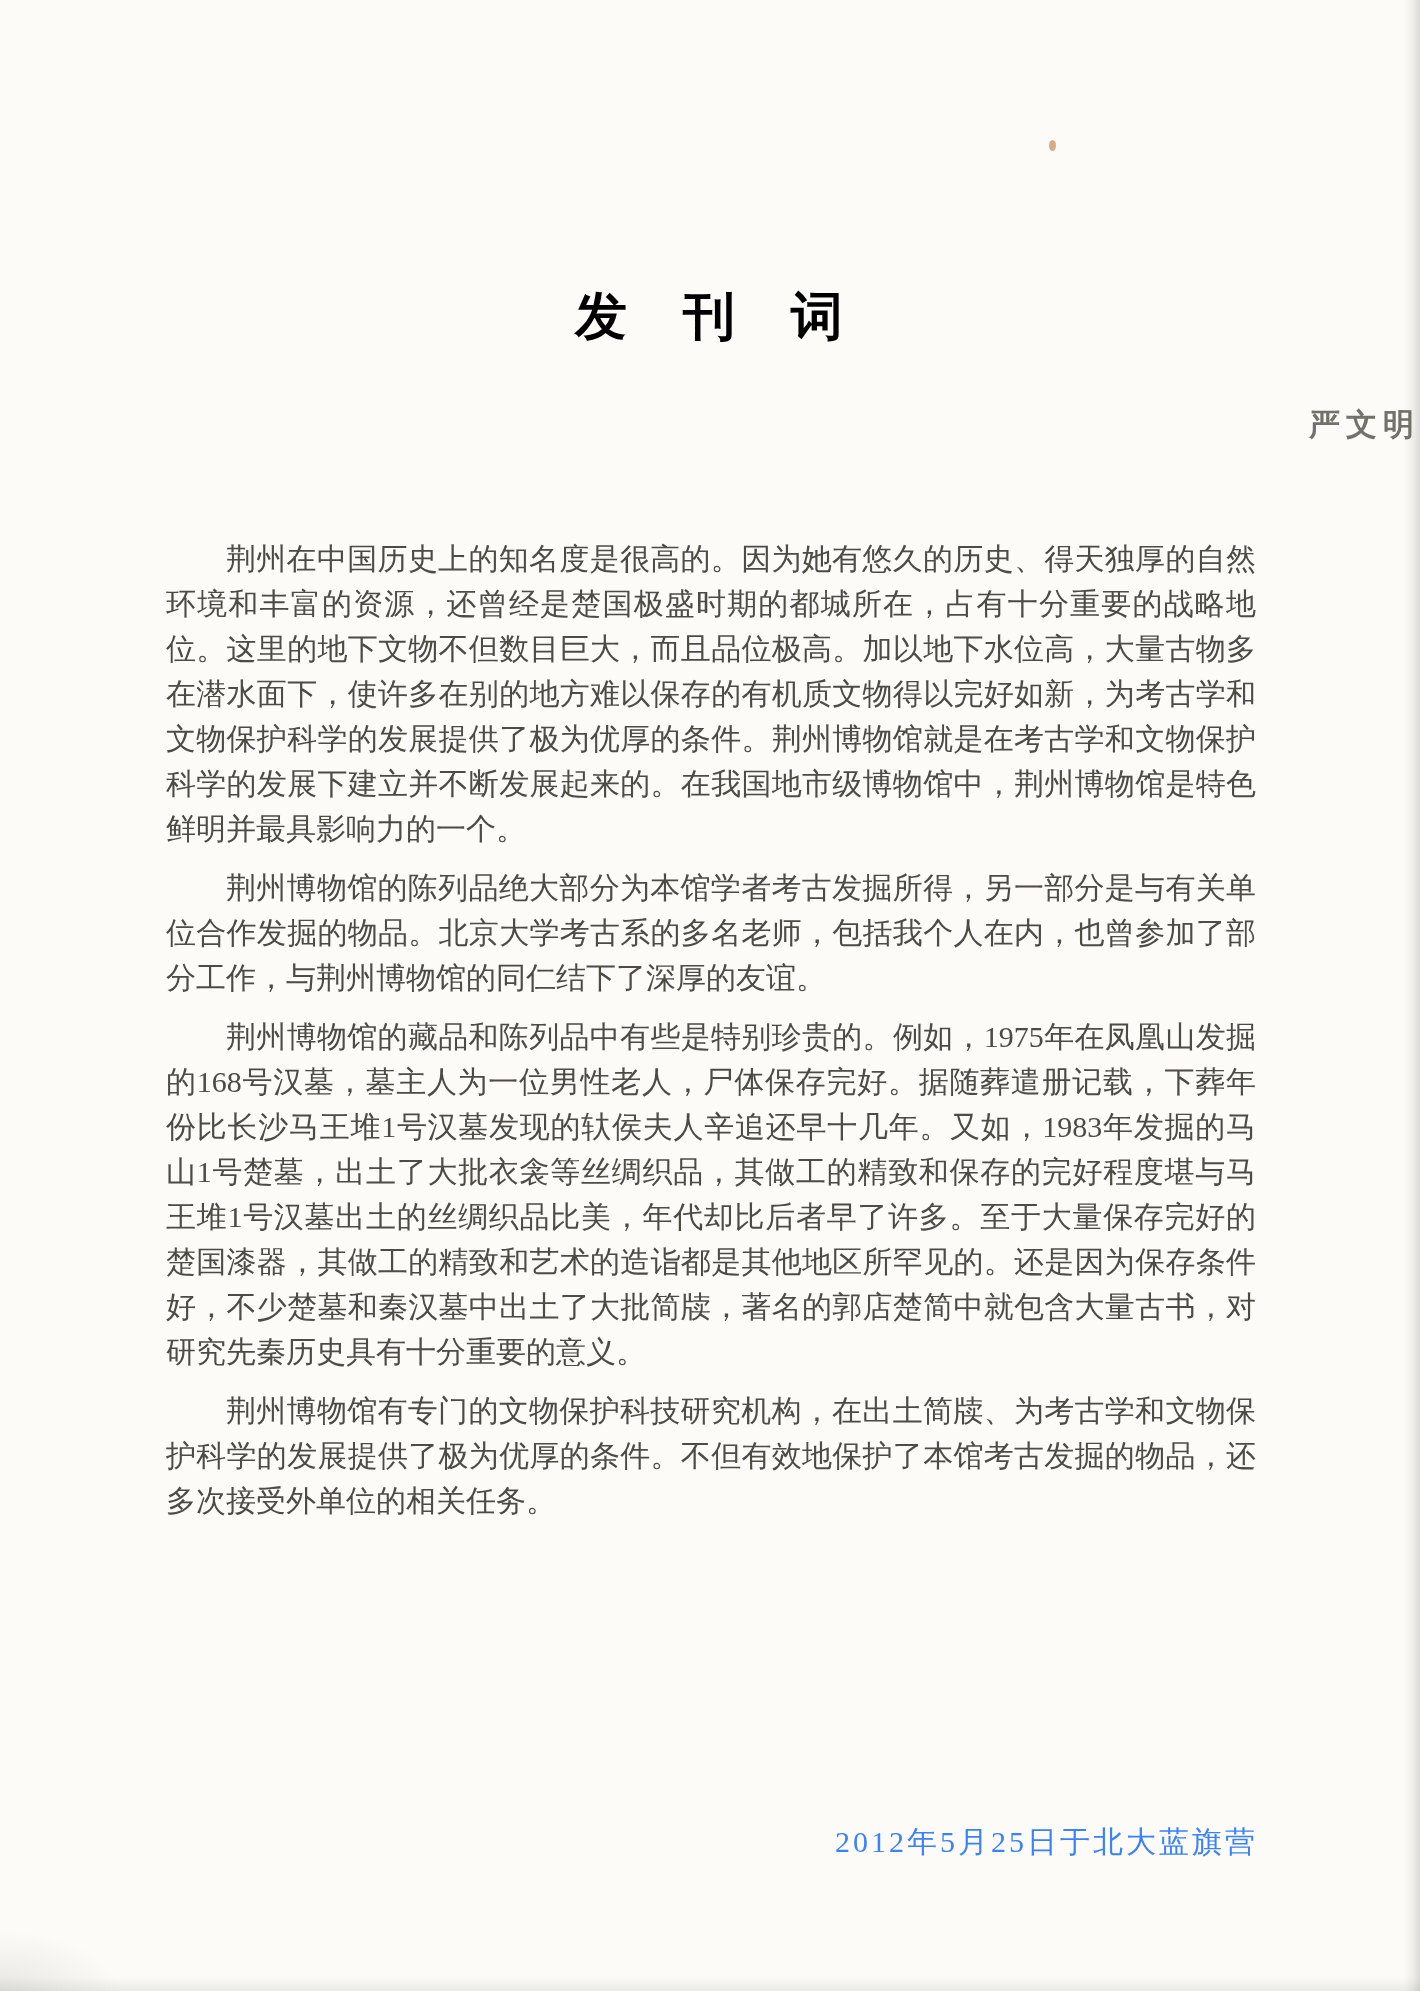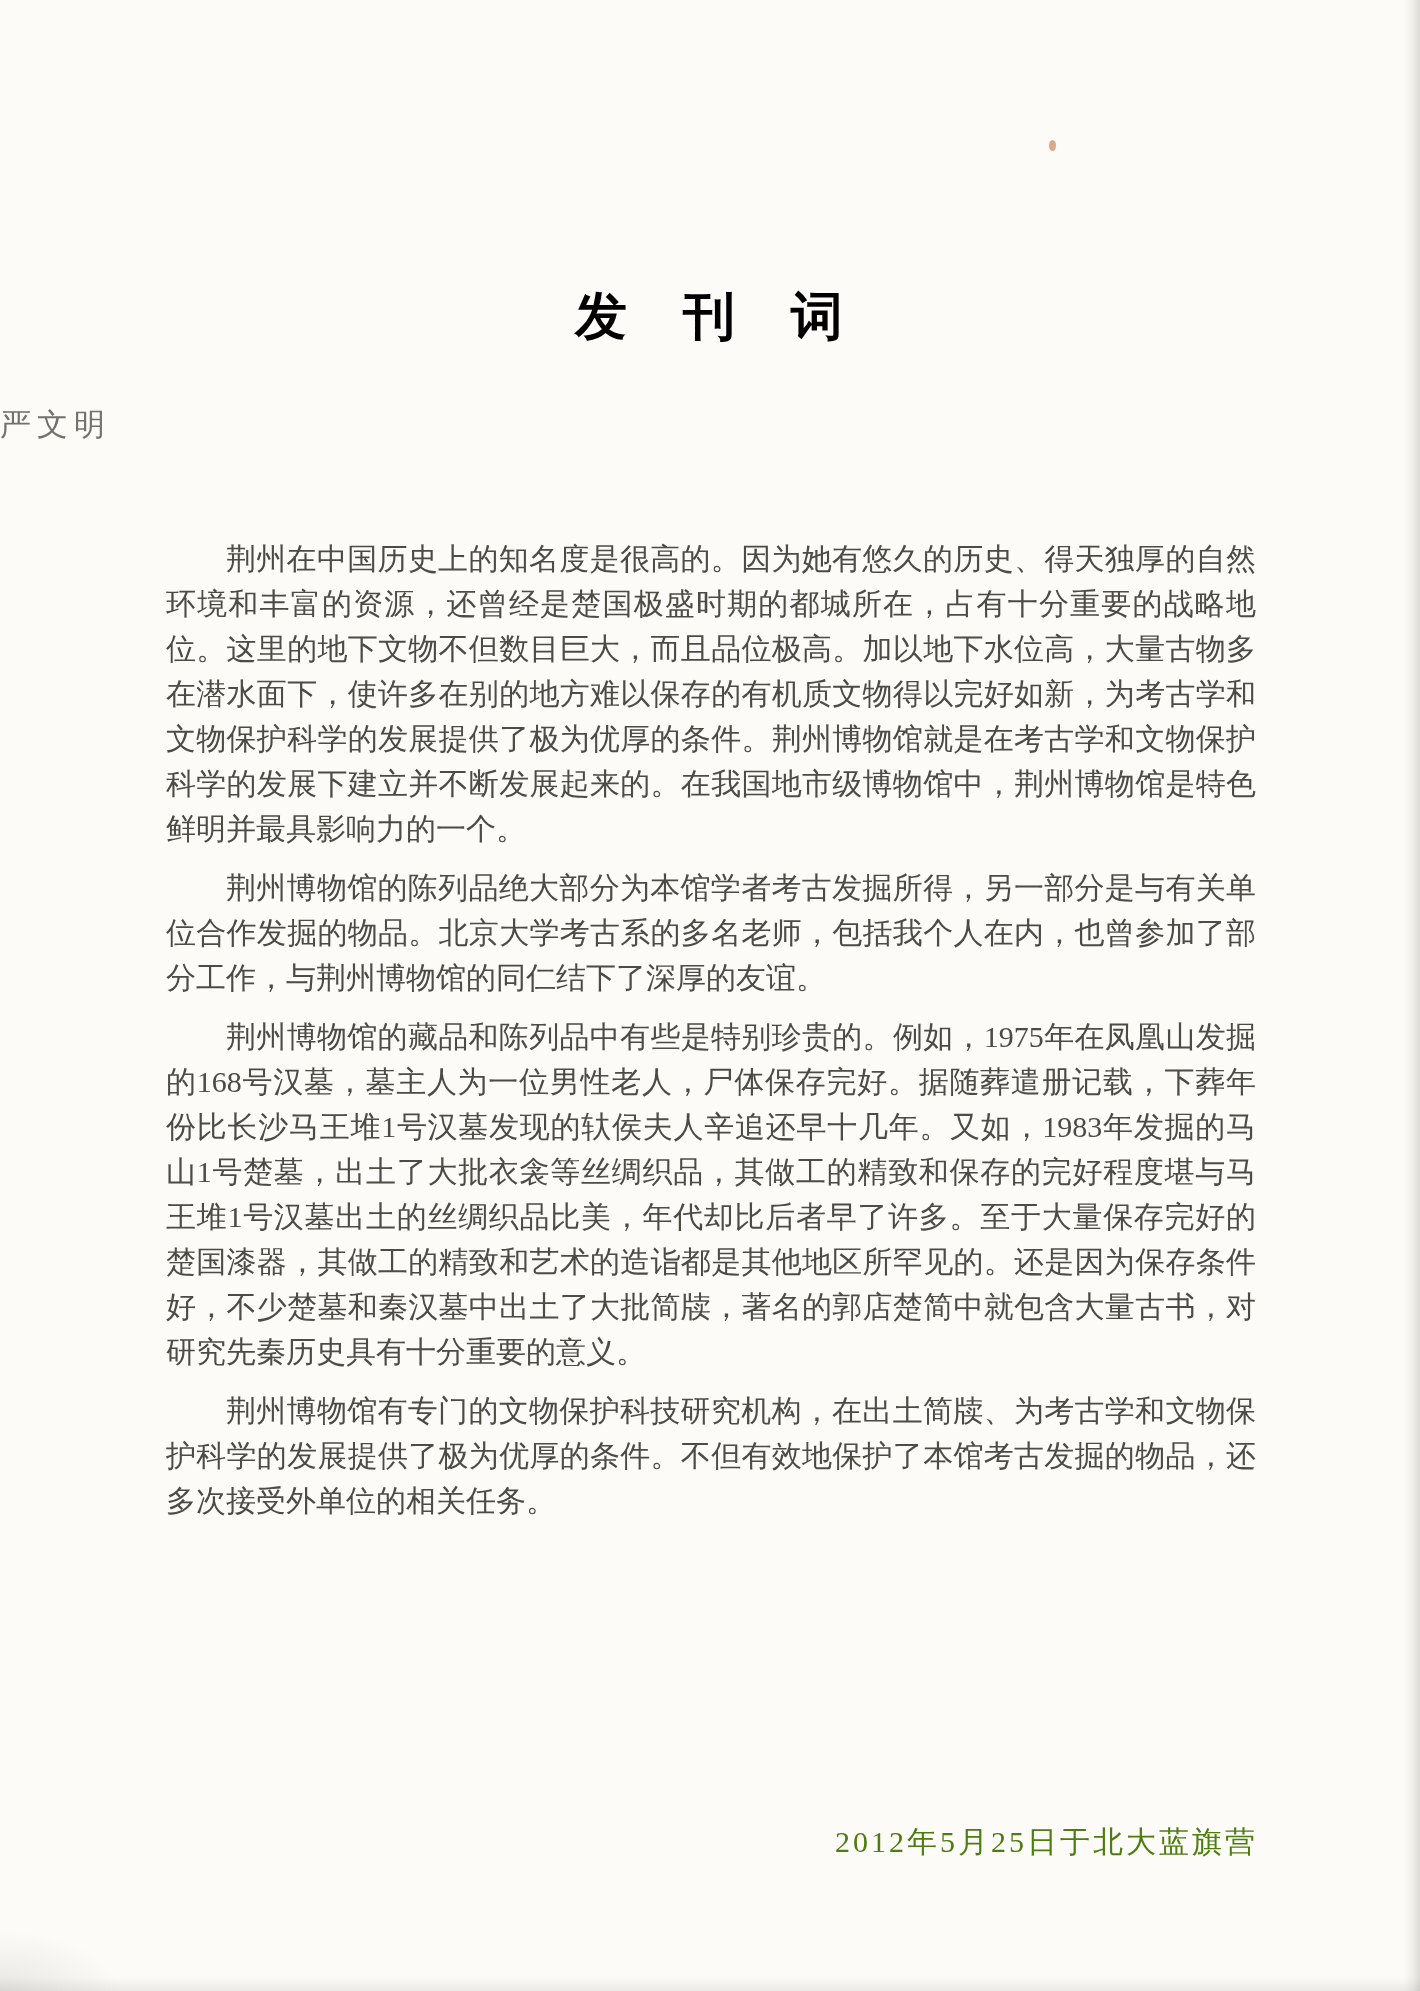--- a/index.html
+++ b/index.html
@@ -25,23 +25,23 @@
     font-size: 52px;
     font-weight: bold;
     color: #000000;
     letter-spacing: 2px;
   }
   .author-name {
     position: absolute;
     top: 404px;
     left: 0;
     width: 100%;
-    text-align: left;
+    text-align: right;
     font-size: 31px;
-    font-weight: normal;
+    font-weight: bold;
     color: #74716a;
     letter-spacing: 6px;
   }
   .body-text {
     position: absolute;
     top: 522px;
     left: 152px;
     width: 1118px;
     color: #4e4b45;
     font-size: 30px;
@@ -51,21 +51,21 @@
   .body-text p {
     margin: 14px;
     padding: 0;
     text-indent: 2em;
   }
   .dateline {
     position: absolute;
     top: 1822px;
     right: 162px;
     font-size: 30px;
-    color: #4d7c0f;
+    color: #3b82f6;
     letter-spacing: 3px;
   }
   .scan-speck {
     position: absolute;
     left: 1049px;
     top: 140px;
     width: 7px;
     height: 11px;
     border-radius: 50%;
     background: #cf8d5c;

